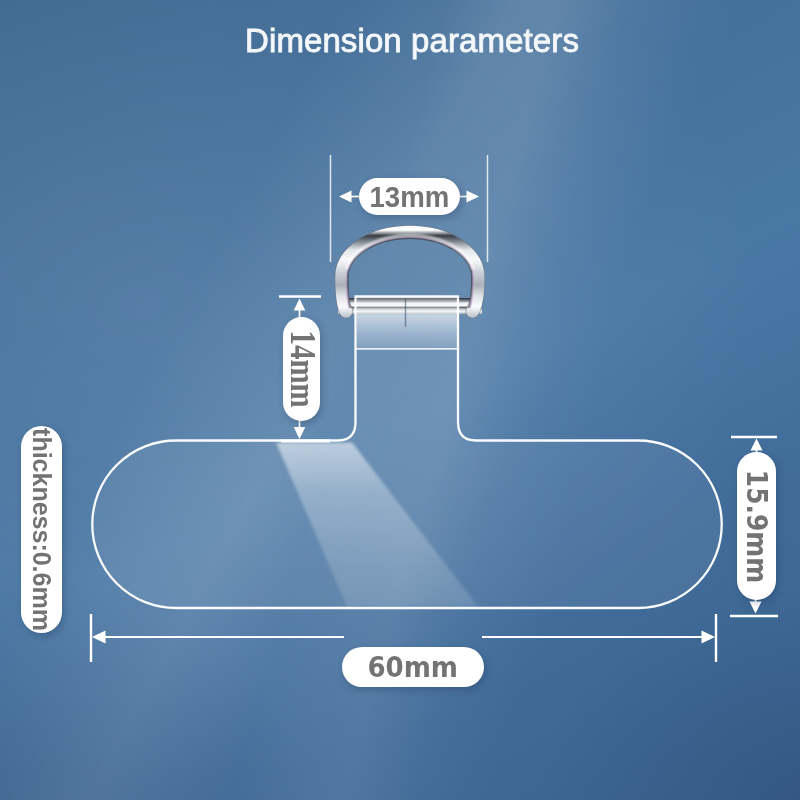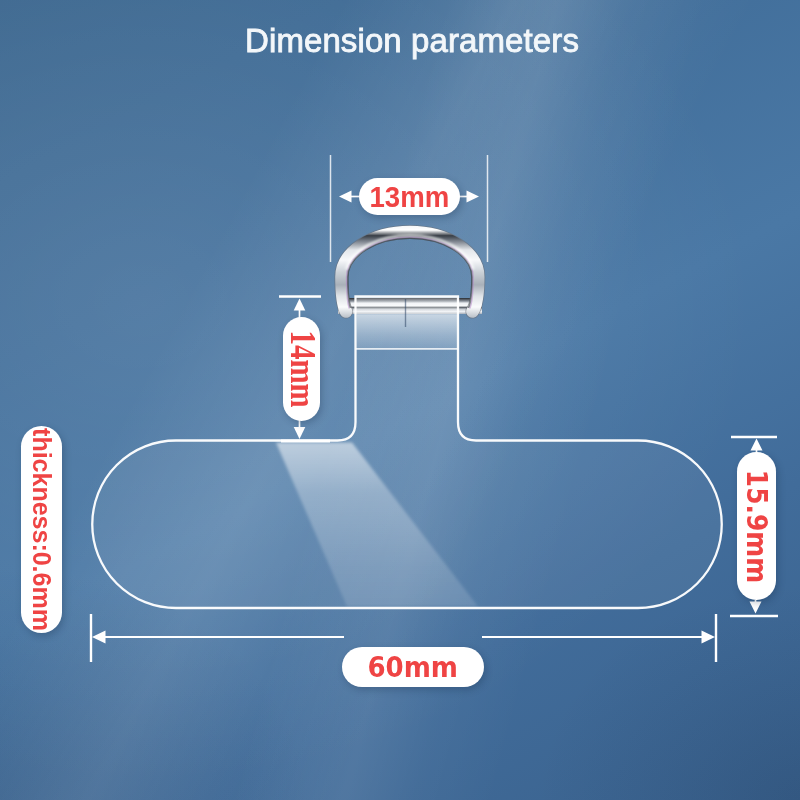--- a/index.html
+++ b/index.html
@@ -26,21 +26,21 @@
     -webkit-text-stroke:0.85px #f3f7fa;
     letter-spacing:0.1px;
     margin-left:12px;
   }
   svg.scene{position:absolute;left:0;top:0;}
   .pill{
     position:absolute;
     background:#ffffff;
     display:flex;align-items:center;justify-content:center;
     box-shadow:2px 3px 7px rgba(15,35,65,0.25);
-    color:#ef4444;
+    color:#737373;
     font-family:"Liberation Sans", sans-serif;
     font-weight:bold;
   }
   .pill span{white-space:nowrap;display:block;letter-spacing:var(--ls,0);}
   .pill.horiz span{transform:scale(var(--sx,1),1);}
   .pill.vert span{transform:rotate(90deg) scale(var(--sx,1),1);}
   .pill-13{left:359px;top:178px;width:101px;height:37px;border-radius:19px;font-size:30px;--sx:0.92;}
   .pill-14{left:283px;top:317px;width:37px;height:104px;border-radius:19px;font-size:35px;--sx:0.825;font-family:"Liberation Serif",serif;}
   .pill-159{left:737px;top:452px;width:39px;height:148px;border-radius:20px;font-size:28px;--sx:0.89;font-family:"DejaVu Sans",sans-serif;}
   .pill-60{left:342px;top:647px;width:142px;height:40px;border-radius:20px;font-size:28px;--sx:0.93;font-family:"DejaVu Sans",sans-serif;}

